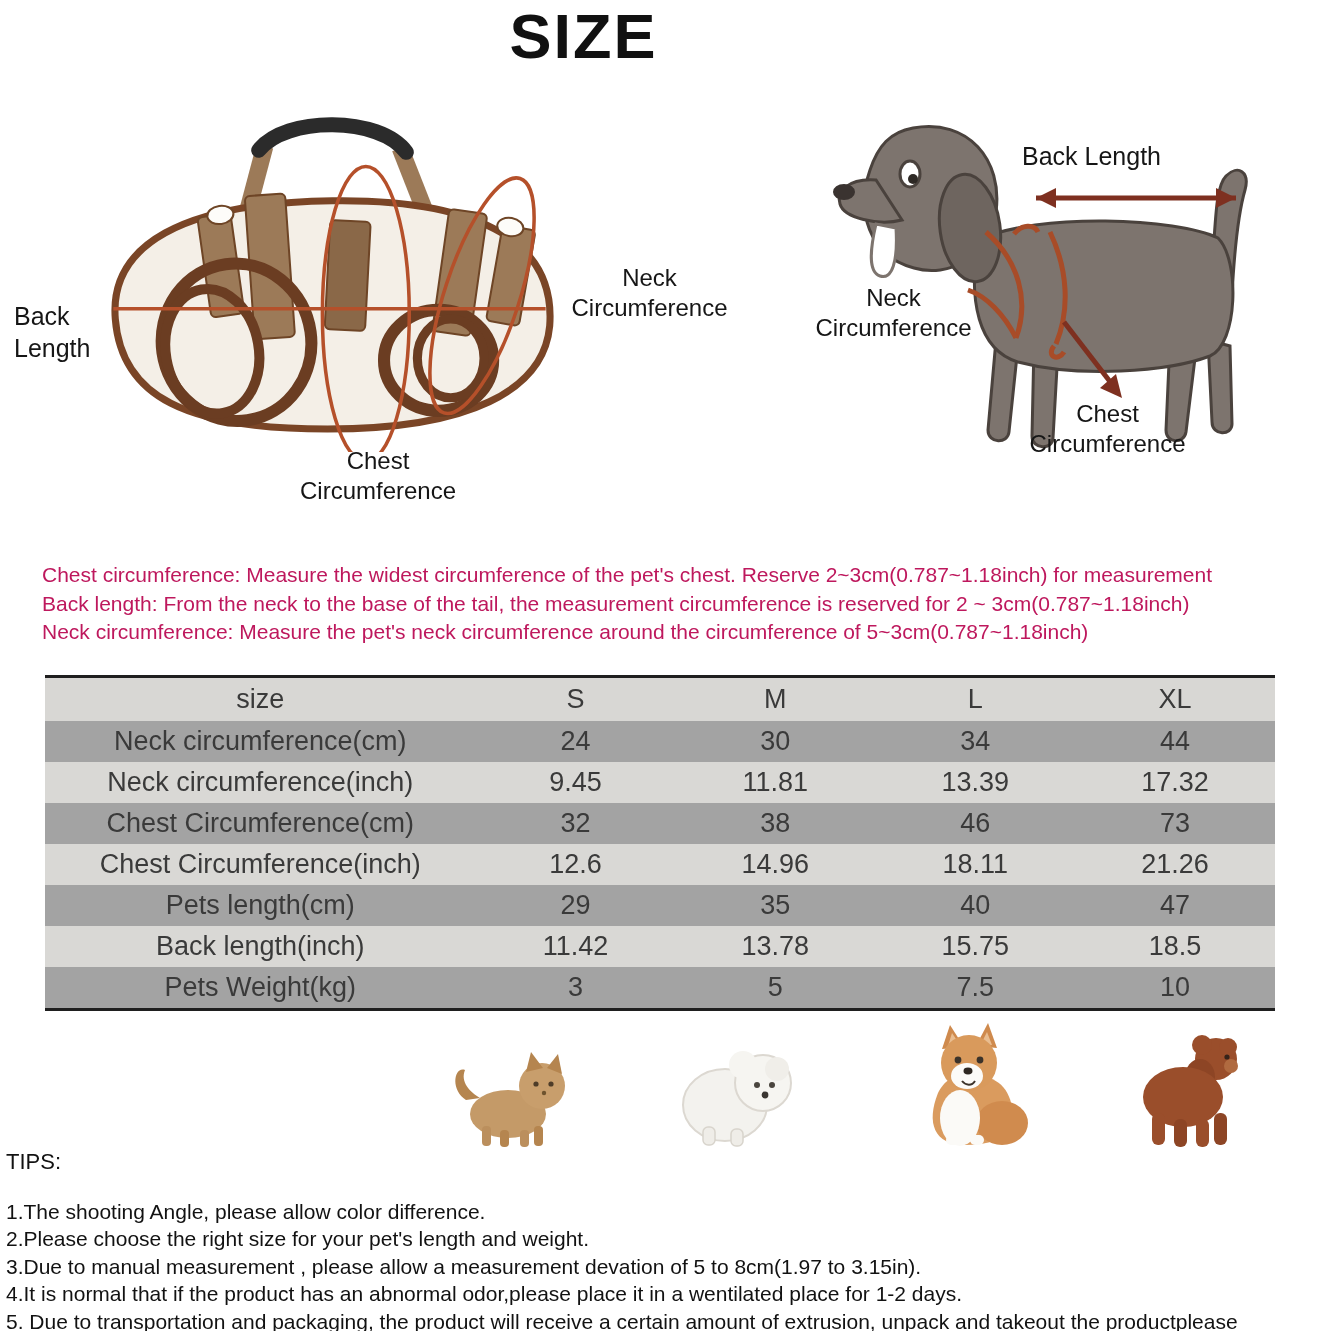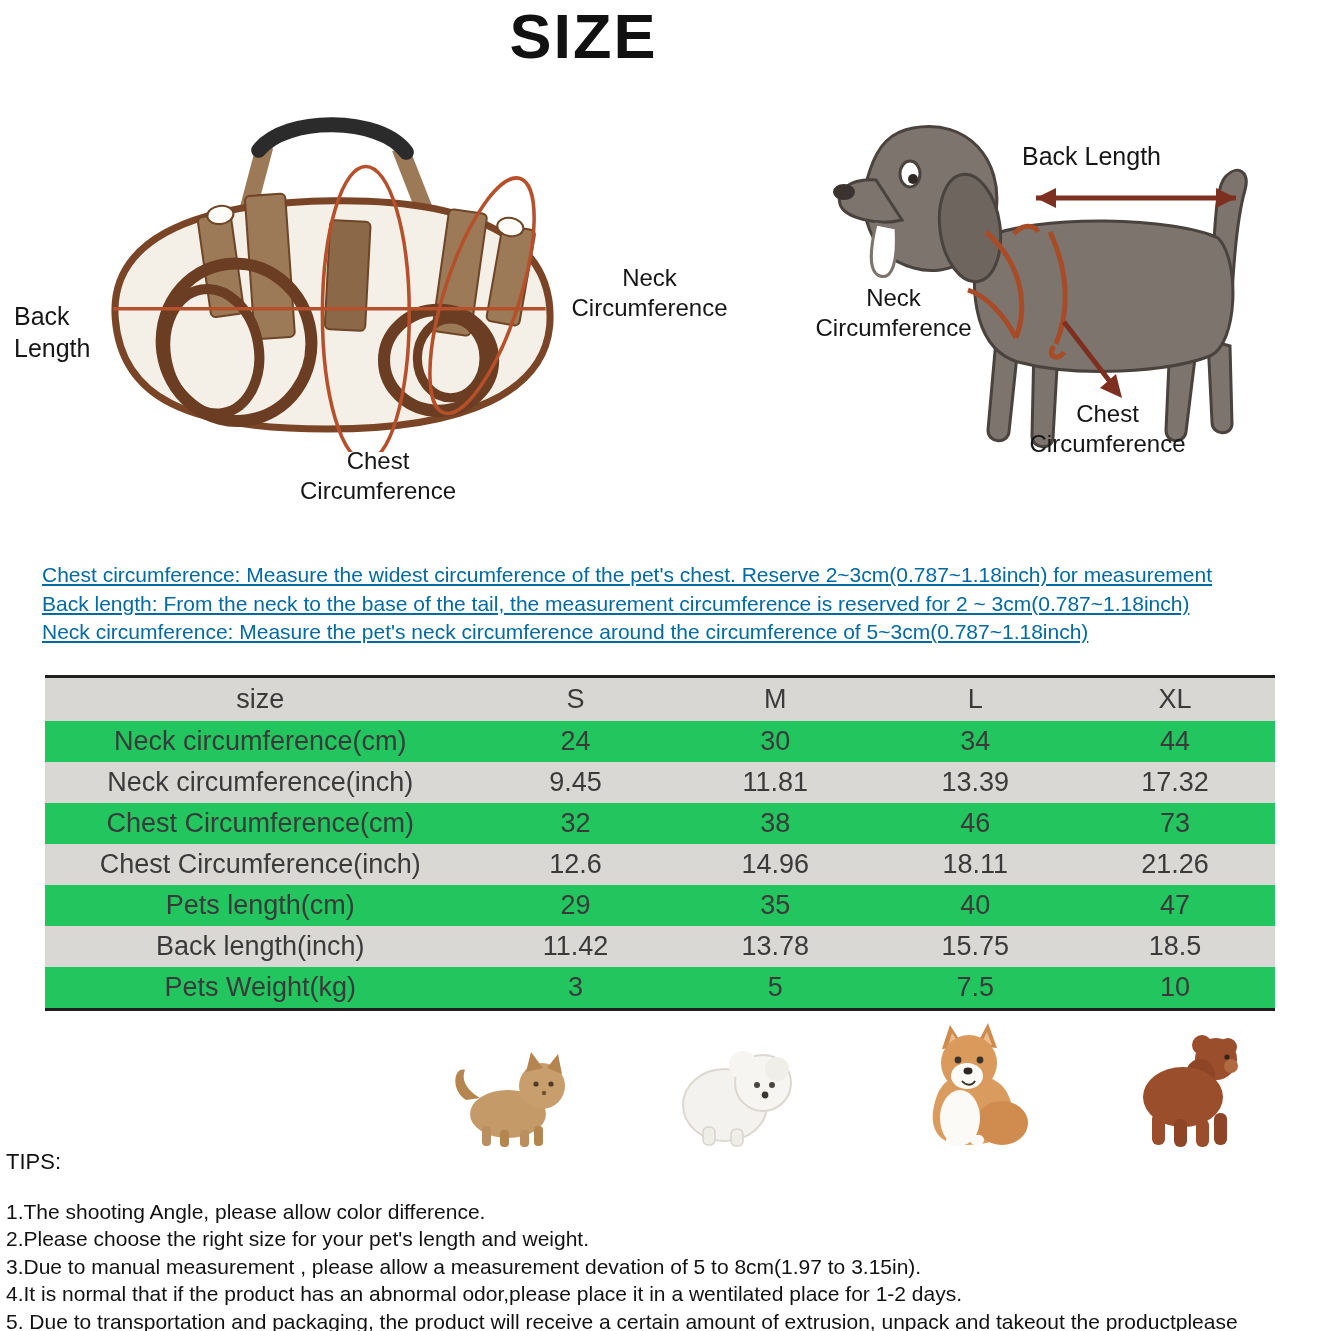--- a/index.html
+++ b/index.html
@@ -41,30 +41,30 @@
   .lbl-bag-chest{left:282px;top:446px;width:192px;}
   .lbl-dog-back{left:1022px;top:141px;width:240px;font-size:25px;}
   .lbl-dog-neck{left:796px;top:283px;width:195px;}
   .lbl-dog-chest{left:1010px;top:399px;width:195px;}
 
   .bag-illustration{position:absolute;left:85px;top:100px;width:495px;height:352px;}
   .dog-illustration{position:absolute;left:818px;top:100px;width:455px;height:372px;}
 
   .measure-notes{
     position:absolute;left:42px;top:561px;width:1250px;
-    font-size:21px;line-height:28.5px;color:#0369a1;text-decoration:underline;
+    font-size:21px;line-height:28.5px;color:#be185d;
   }
 
   .size-table{
     position:absolute;left:45px;top:675px;width:1230px;
     border-top:3px solid #1f1f1f;
     border-bottom:3px solid #1f1f1f;
     color:var(--table-ink);
   }
-  .t-row{display:flex;align-items:center;height:41px;background:#22c55e;}
+  .t-row{display:flex;align-items:center;height:41px;background:#a3a3a3;}
   .t-row.t-head{height:43px;background:var(--header-gray);}
   .t-row.alt{background:var(--stripe);}
   .t-cell{text-align:center;font-size:27px;}
   .t-label{width:35%;}
   .t-val{width:16.25%;}
 
   .pets-strip{
     position:absolute;left:450px;top:1020px;width:800px;height:128px;
     display:flex;justify-content:space-between;align-items:flex-end;
   }

